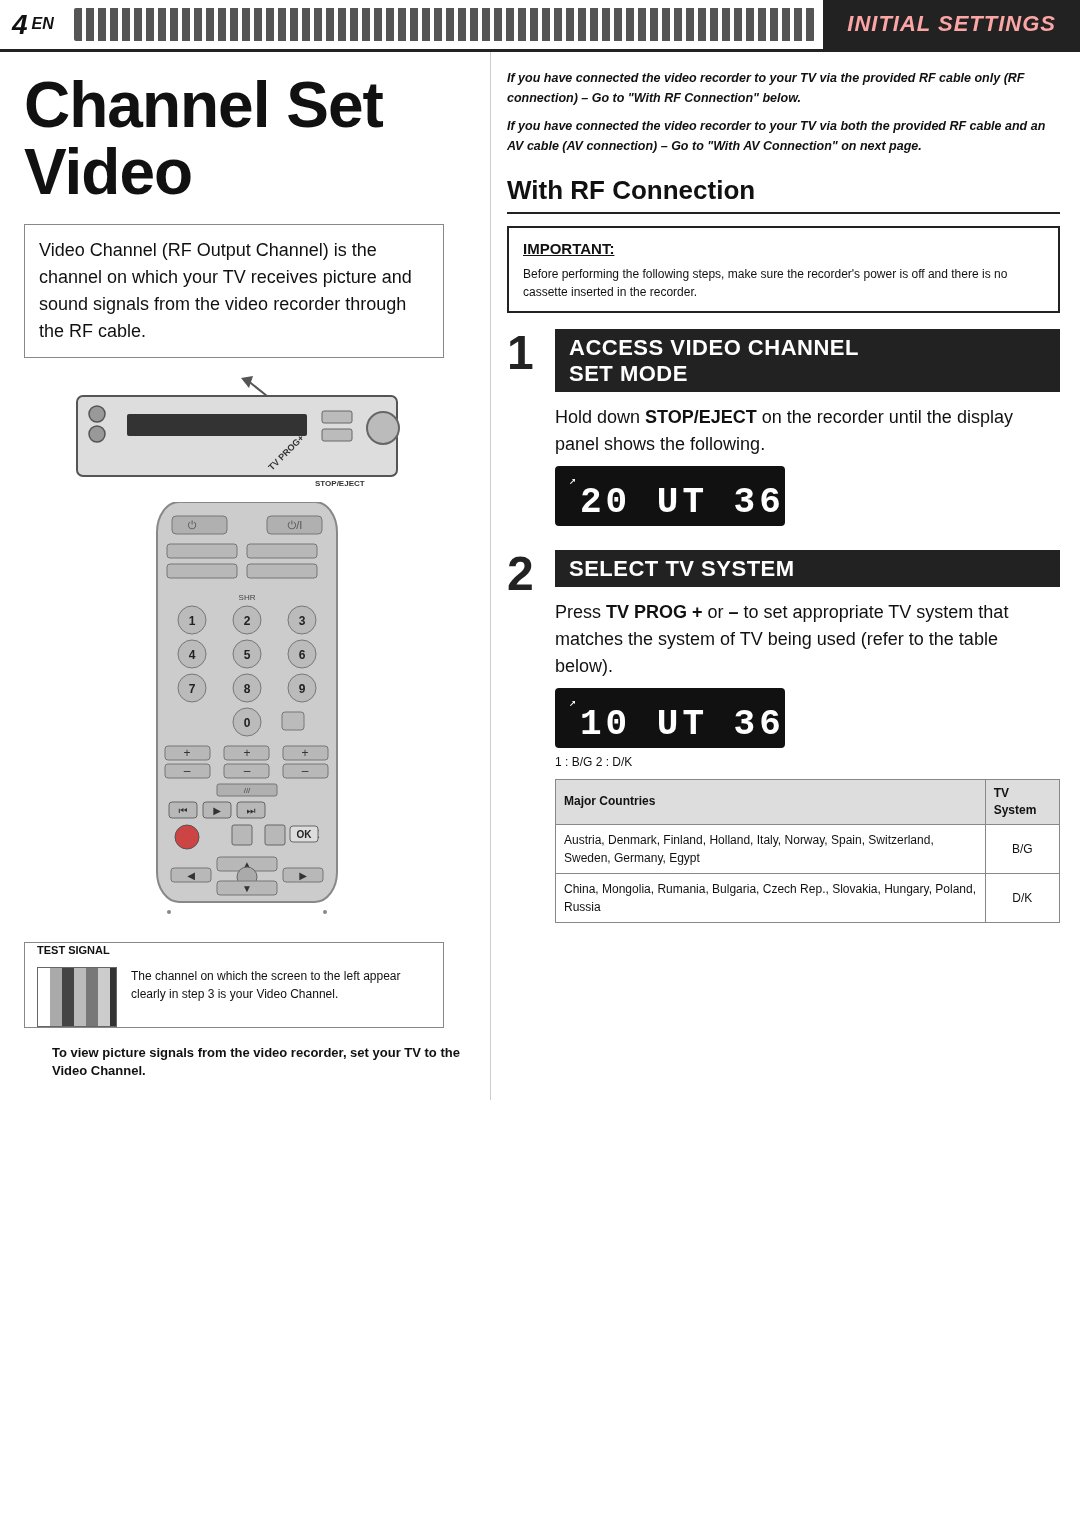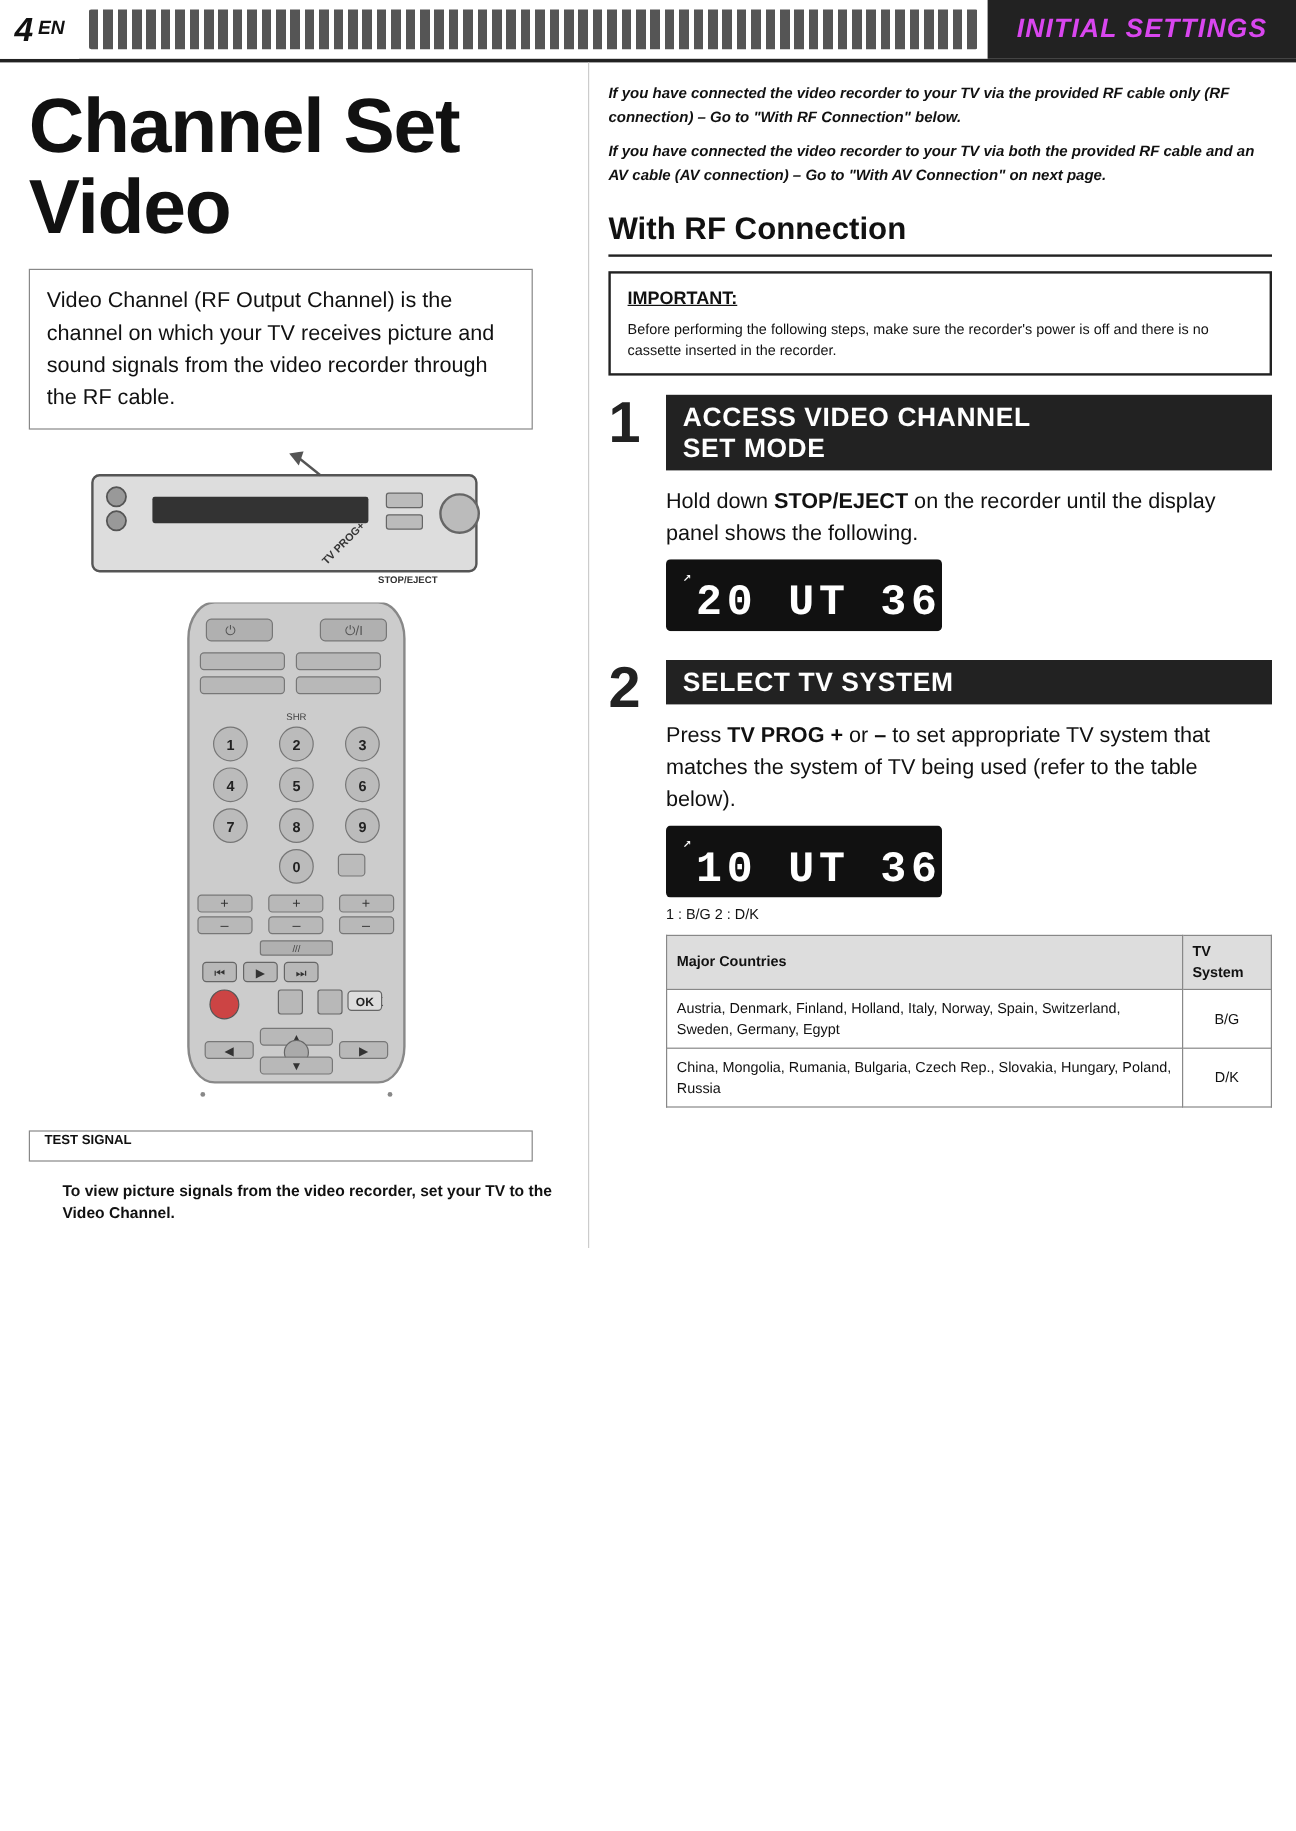--- a/index.html
+++ b/index.html
@@ -41,21 +41,21 @@
       background: repeating-linear-gradient(
         to right,
         #555 0px, #555 8px,
         #fff 8px, #fff 12px
       );
       margin: 8px 8px;
       border-radius: 2px;
     }
     .header-title-box {
       background: #222;
-      color: #d946ef;
+      color: #fca5a5;
       font-style: italic;
       font-weight: bold;
       font-size: 22px;
       letter-spacing: 1px;
       padding: 0 24px;
       display: flex;
       align-items: center;
     }
 
     
@@ -383,20 +383,26 @@
         <text x="100" y="390" font-size="10" fill="#333" text-anchor="middle">▼</text>
 
         <circle cx="22" cy="410" r="2" fill="#888"></circle>
         <circle cx="178" cy="410" r="2" fill="#888"></circle>
       </svg>
     </div>
 
     <div class="test-signal-box">
       <div class="test-signal-title">
         <span>TEST SIGNAL</span>
+      </div>
+      <div class="test-signal-content">
+        <div class="test-signal-image"></div>
+        <div class="test-signal-text">
+          <span>The channel on which the screen to the left appear clearly in step 3 is your Video Channel.</span>
+        </div>
       </div>
     </div>
 
     <div class="bottom-bold-text">
       <strong><span>To view picture signals from the video recorder, set your TV to the Video Channel.</span></strong>
     </div>
 
   </div>
 
   <div class="right-col">

